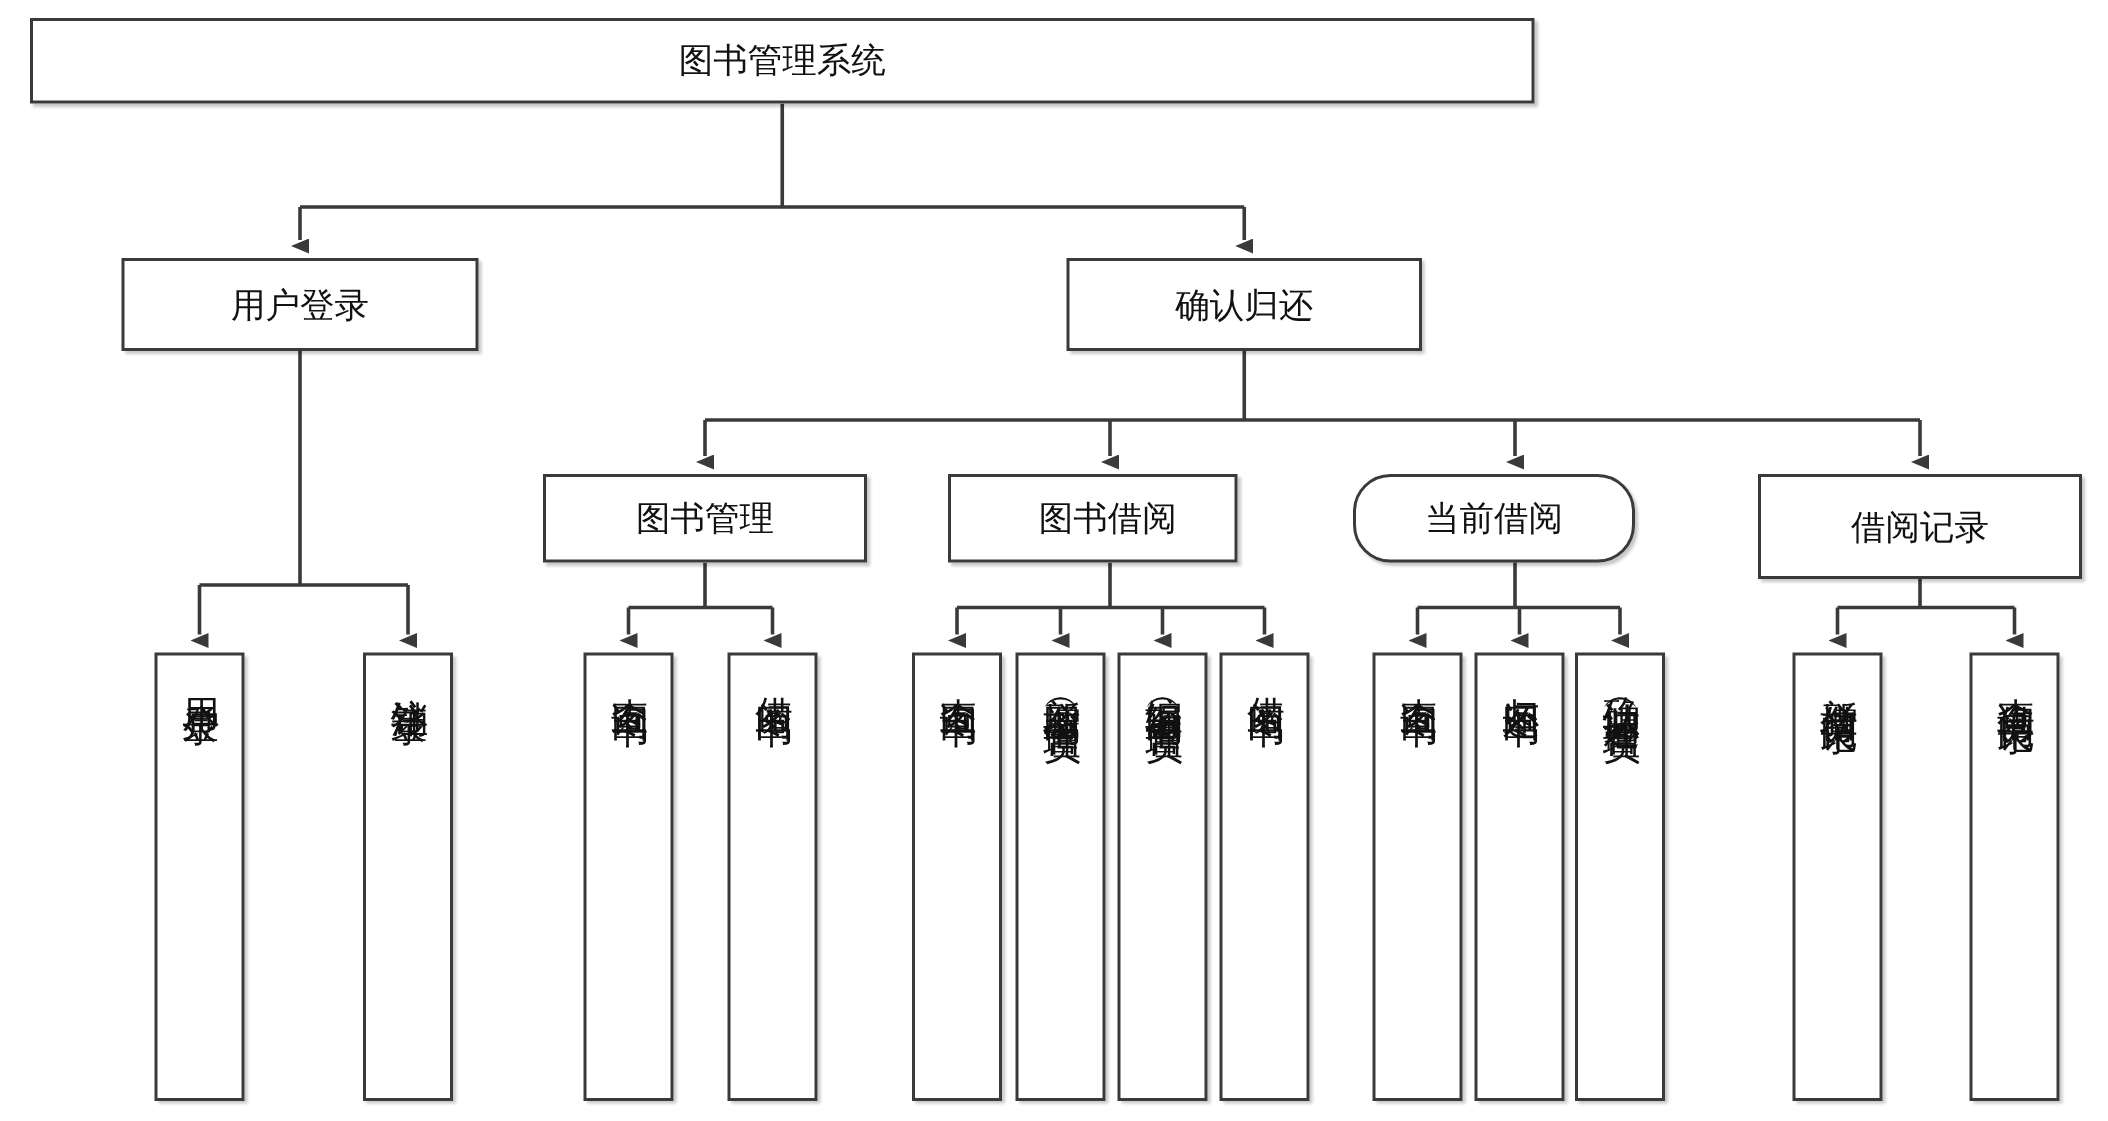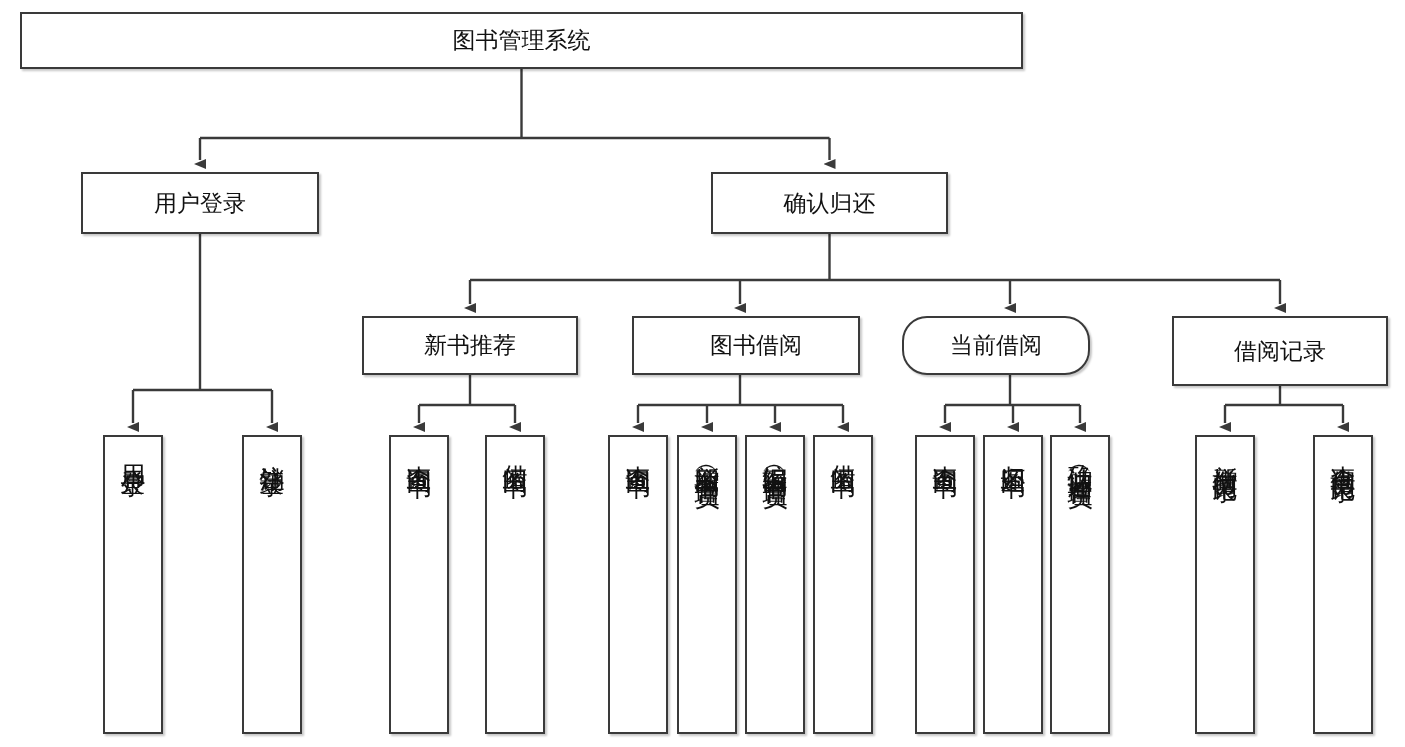--- a/index.html
+++ b/index.html
@@ -117,23 +117,23 @@
       <div class="node horiz" style="left: 20px; top: 12px; width: 1003px; height: 57px;">
         <span class="label">图书管理系统</span>
       </div>
       <div class="node horiz" style="left: 81px; top: 172px; width: 238px; height: 62px;">
         <span class="label">用户登录</span>
       </div>
       <div class="node horiz" style="left: 711px; top: 172px; width: 237px; height: 62px;">
         <span class="label">确认归还</span>
       </div>
       <div class="node horiz" style="left: 362px; top: 316px; width: 216px; height: 59px;">
-        <span class="label">新书推荐</span>
+        <span class="label">图书管理</span>
       </div>
-      <div class="node horiz" style="left: 632px; top: 316px; width: 228px; height: 59px; padding-left: 20px;">
+      <div class="node horiz" style="left: 632px; top: 316px; width: 193px; height: 59px; padding-left: 20px;">
         <span class="label">图书借阅</span>
       </div>
       <div class="node horiz" style="left: 902px; top: 316px; width: 188px; height: 59px; border-radius: 25px;">
         <span class="label">当前借阅</span>
       </div>
       <div class="node horiz" style="left: 1172px; top: 316px; width: 216px; height: 70px;">
         <span class="label">借阅记录</span>
       </div>
       <div class="node vert" style="left: 103px; top: 435px; width: 60px; height: 299px;">
         <span class="label">用户登录</span>

